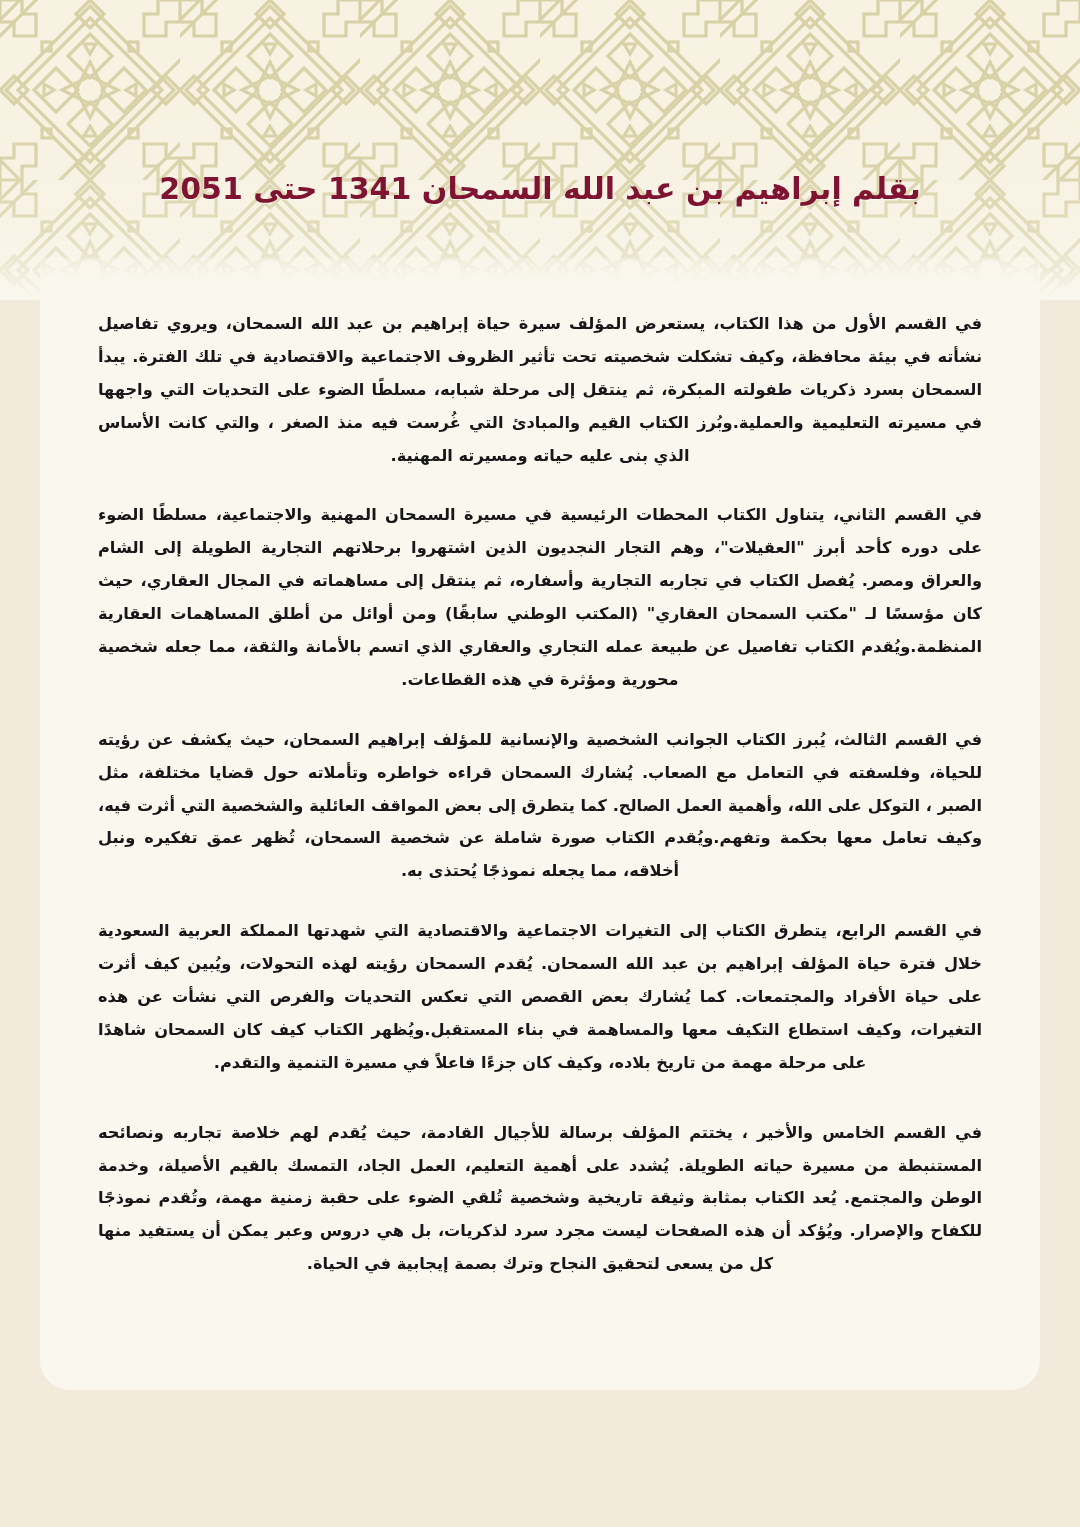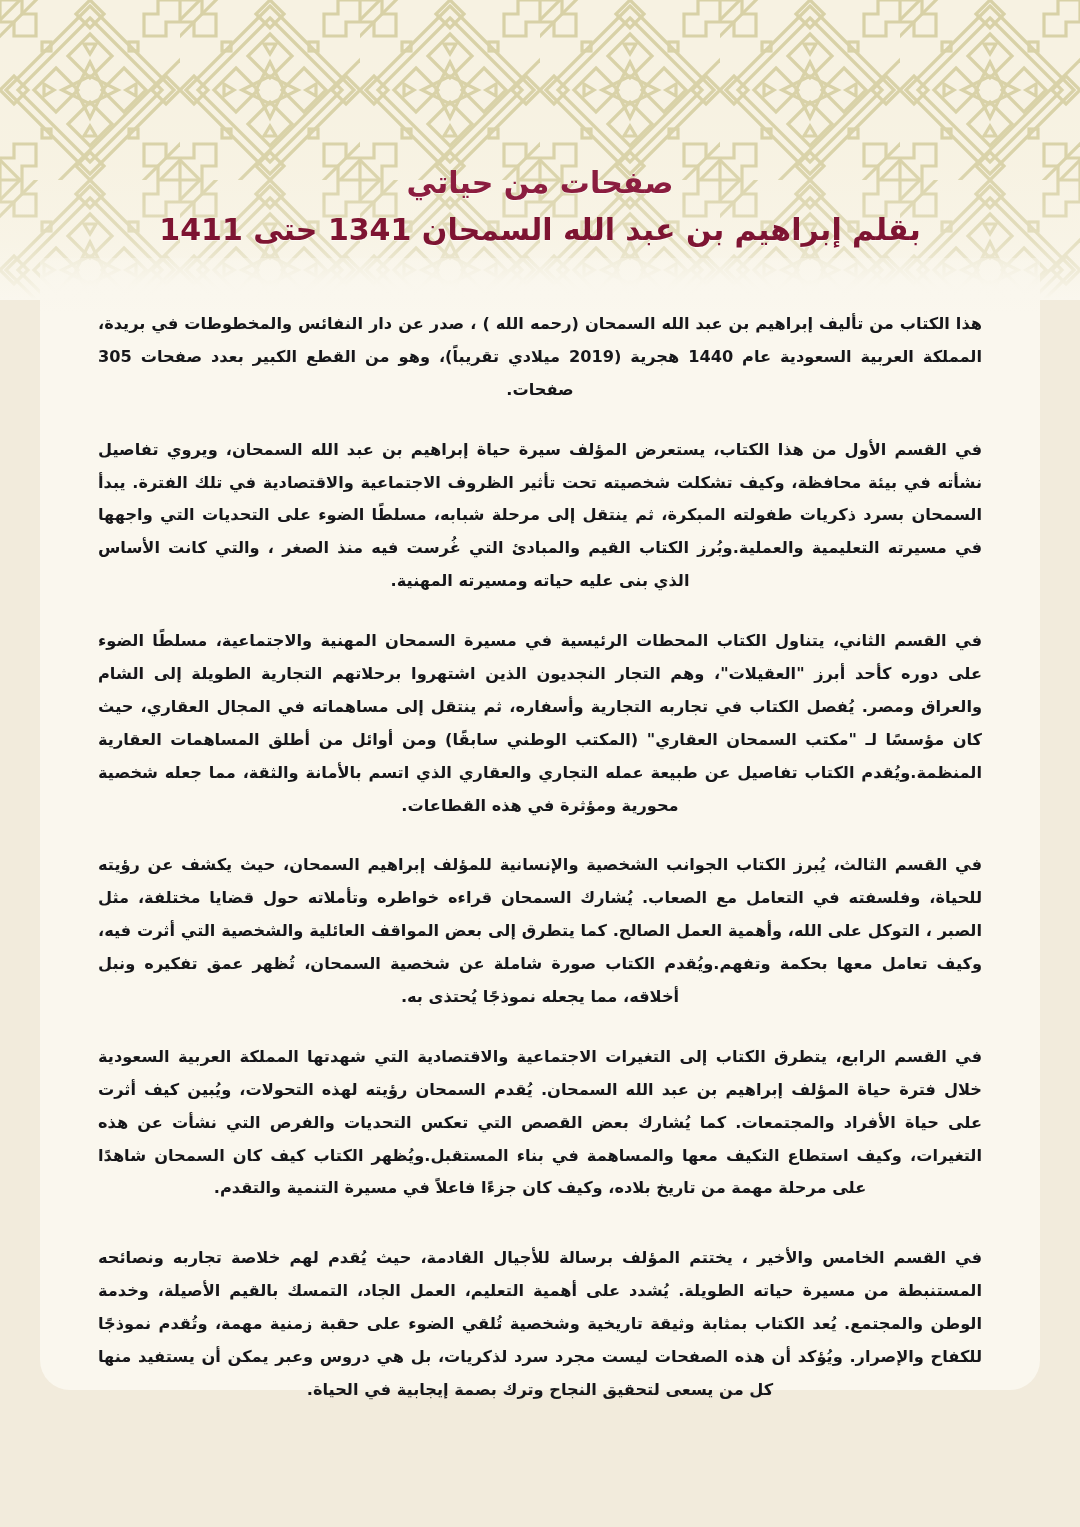--- a/index.html
+++ b/index.html
@@ -164,26 +164,24 @@
           <path d="M136 84 L136 96 L126 90 Z"></path>
         </g>
       </pattern>
     </defs>
     <rect x="0" y="0" width="1080" height="300" fill="url(#najdi)"></rect>
   </svg>
   <div class="pattern-fade"></div>
 </div>
 
 <header class="header">
-  <h1 class="book-title">صفحات من حياتي</h1>
-  <h2 class="book-subtitle">بقلم إبراهيم بن عبد الله السمحان 1341 حتى 1411</h2>
+  <h2 class="book-subtitle">بقلم إبراهيم بن عبد الله السمحان 1341 حتى 2051</h2>
 </header>
 
 <main class="content-card">
   <div class="body-text" id="body-text">
-      <p>هذا الكتاب من تأليف إبراهيم بن عبد الله السمحان (رحمه الله ) ، صدر عن دار النفائس والمخطوطات في بريدة، المملكة العربية السعودية عام 1440 هجرية (2019 ميلادي تقريباً)، وهو من القطع الكبير بعدد صفحات 305 صفحات.</p>
       <p>في القسم الأول من هذا الكتاب، يستعرض المؤلف سيرة حياة إبراهيم بن عبد الله السمحان، ويروي تفاصيل نشأته في بيئة محافظة، وكيف تشكلت شخصيته تحت تأثير الظروف الاجتماعية والاقتصادية في تلك الفترة. يبدأ السمحان بسرد ذكريات طفولته المبكرة، ثم ينتقل إلى مرحلة شبابه، مسلطًا الضوء على التحديات التي واجهها في مسيرته التعليمية والعملية.وبُرز الكتاب القيم والمبادئ التي غُرست فيه منذ الصغر ، والتي كانت الأساس الذي بنى عليه حياته ومسيرته المهنية.</p>
       <p>في القسم الثاني، يتناول الكتاب المحطات الرئيسية في مسيرة السمحان المهنية والاجتماعية، مسلطًا الضوء على دوره كأحد أبرز "العقيلات"، وهم التجار النجديون الذين اشتهروا برحلاتهم التجارية الطويلة إلى الشام والعراق ومصر. يُفصل الكتاب في تجاربه التجارية وأسفاره، ثم ينتقل إلى مساهماته في المجال العقاري، حيث كان مؤسسًا لـ "مكتب السمحان العقاري" (المكتب الوطني سابقًا) ومن أوائل من أطلق المساهمات العقارية المنظمة.ويُقدم الكتاب تفاصيل عن طبيعة عمله التجاري والعقاري الذي اتسم بالأمانة والثقة، مما جعله شخصية محورية ومؤثرة في هذه القطاعات.</p>
       <p>في القسم الثالث، يُبرز الكتاب الجوانب الشخصية والإنسانية للمؤلف إبراهيم السمحان، حيث يكشف عن رؤيته للحياة، وفلسفته في التعامل مع الصعاب. يُشارك السمحان قراءه خواطره وتأملاته حول قضايا مختلفة، مثل الصبر ، التوكل على الله، وأهمية العمل الصالح. كما يتطرق إلى بعض المواقف العائلية والشخصية التي أثرت فيه، وكيف تعامل معها بحكمة وتفهم.ويُقدم الكتاب صورة شاملة عن شخصية السمحان، تُظهر عمق تفكيره ونبل أخلاقه، مما يجعله نموذجًا يُحتذى به.</p>
       <p>في القسم الرابع، يتطرق الكتاب إلى التغيرات الاجتماعية والاقتصادية التي شهدتها المملكة العربية السعودية خلال فترة حياة المؤلف إبراهيم بن عبد الله السمحان. يُقدم السمحان رؤيته لهذه التحولات، ويُبين كيف أثرت على حياة الأفراد والمجتمعات. كما يُشارك بعض القصص التي تعكس التحديات والفرص التي نشأت عن هذه التغيرات، وكيف استطاع التكيف معها والمساهمة في بناء المستقبل.ويُظهر الكتاب كيف كان السمحان شاهدًا على مرحلة مهمة من تاريخ بلاده، وكيف كان جزءًا فاعلاً في مسيرة التنمية والتقدم.</p>
       <p>في القسم الخامس والأخير ، يختتم  المؤلف برسالة للأجيال القادمة، حيث يُقدم لهم خلاصة تجاربه ونصائحه المستنبطة من مسيرة حياته الطويلة. يُشدد على أهمية التعليم، العمل الجاد، التمسك بالقيم الأصيلة، وخدمة الوطن والمجتمع. يُعد الكتاب بمثابة وثيقة تاريخية وشخصية تُلقي الضوء على حقبة زمنية مهمة، وتُقدم نموذجًا للكفاح والإصرار. ويُؤكد أن هذه الصفحات ليست مجرد سرد لذكريات، بل هي دروس وعبر يمكن أن يستفيد منها كل من يسعى لتحقيق النجاح وترك بصمة إيجابية في الحياة.</p>
     </div>
 </main>
 
 </body></html>

